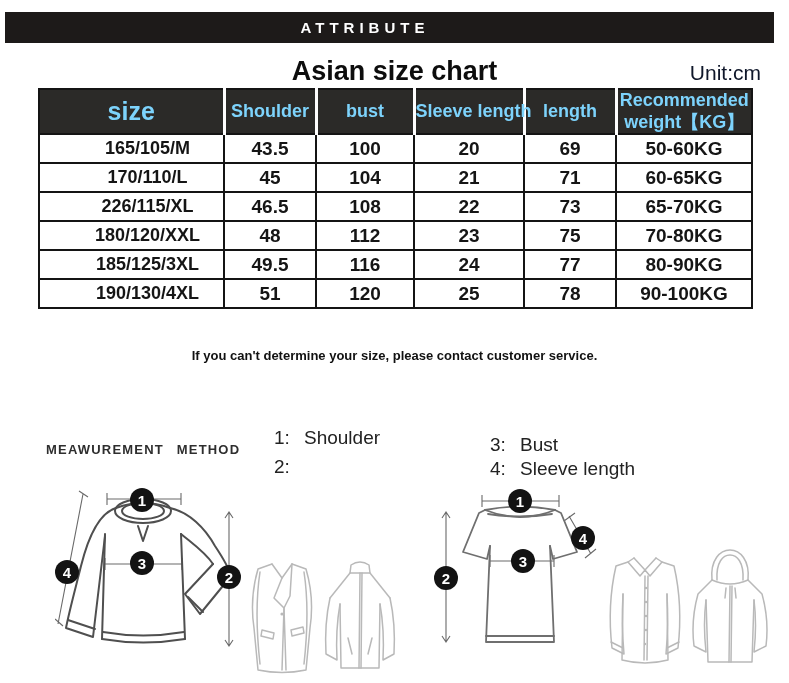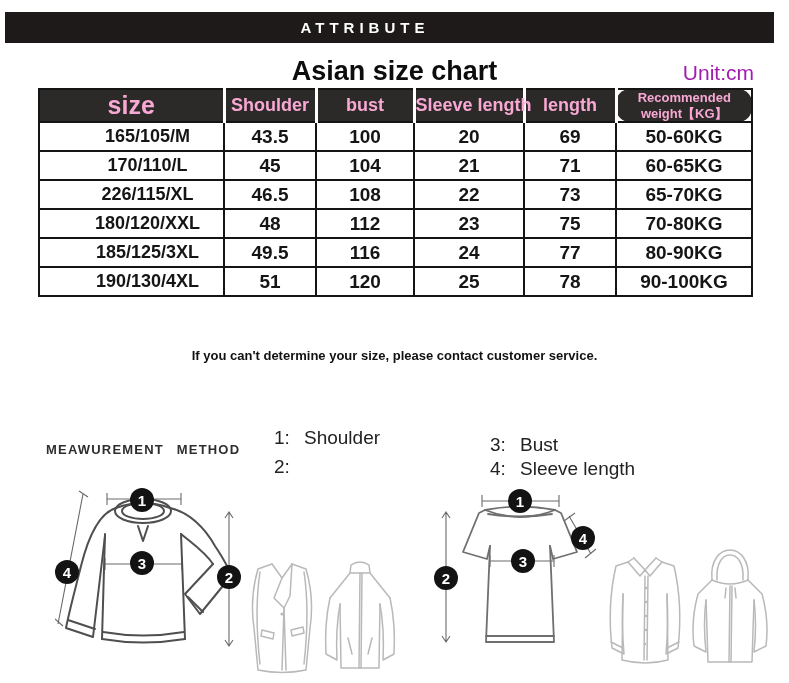--- a/index.html
+++ b/index.html
@@ -10,33 +10,33 @@
   
   .banner { position:absolute; left:5px; top:12px; width:769px; height:31px;
             background:#1d1a19; }
   .banner-text { width:100%; height:31px; line-height:31px; text-align:center;
                  padding-right:49px; color:#fff; font-size:15px; font-weight:bold;
                  letter-spacing:5px; }
 
   
   .chart-title { position:absolute; left:0; top:56px; width:100%; text-align:center;
                  font-size:27px; font-weight:bold; color:#0d0d0d; }
-  .unit-label  { position:absolute; right:35px; top:61px; font-size:21px; color:#a21caf; }
+  .unit-label  { position:absolute; right:28px; top:61px; font-size:21px; color:#0f172a; }
 
   
   table.size-table { position:absolute; left:38px; top:88px; width:713px;
                      border-collapse:collapse; table-layout:fixed;
                      border:2px solid #141414; }
-  .size-table th { background:#2b2a28; color:#f9a8d4; font-weight:bold; height:28px;
+  .size-table th { background:#2b2a28; color:#7dd3fc; font-weight:bold; height:28px;
                    text-align:center; vertical-align:middle; white-space:nowrap;
                    border-bottom:2px solid #141414; }
   .size-table th + th { border-left:3px solid #fff; }
   .size-table th.th-size   { font-size:25px; }
   .size-table th.th-plain  { font-size:18px; }
-  .size-table th.th-weight { font-size:13px; line-height:1.2; white-space:normal;border-radius:14px; }
+  .size-table th.th-weight { font-size:18px; line-height:1.2; white-space:normal; }
   .size-table td { border:2px solid #141414; height:29px; text-align:center;
                    vertical-align:middle; font-weight:bold; font-size:19px; background:#fff; }
   .size-table td.td-size { font-size:18px;padding-left:32px; }
 
   
   .service-note { position:absolute; left:0; top:348px; width:100%; text-align:center;
                   font-size:13px; font-weight:bold; color:#111; }
 
   
   .method-label { position:absolute; left:46px; top:442px; font-size:13px; font-weight:bold;

